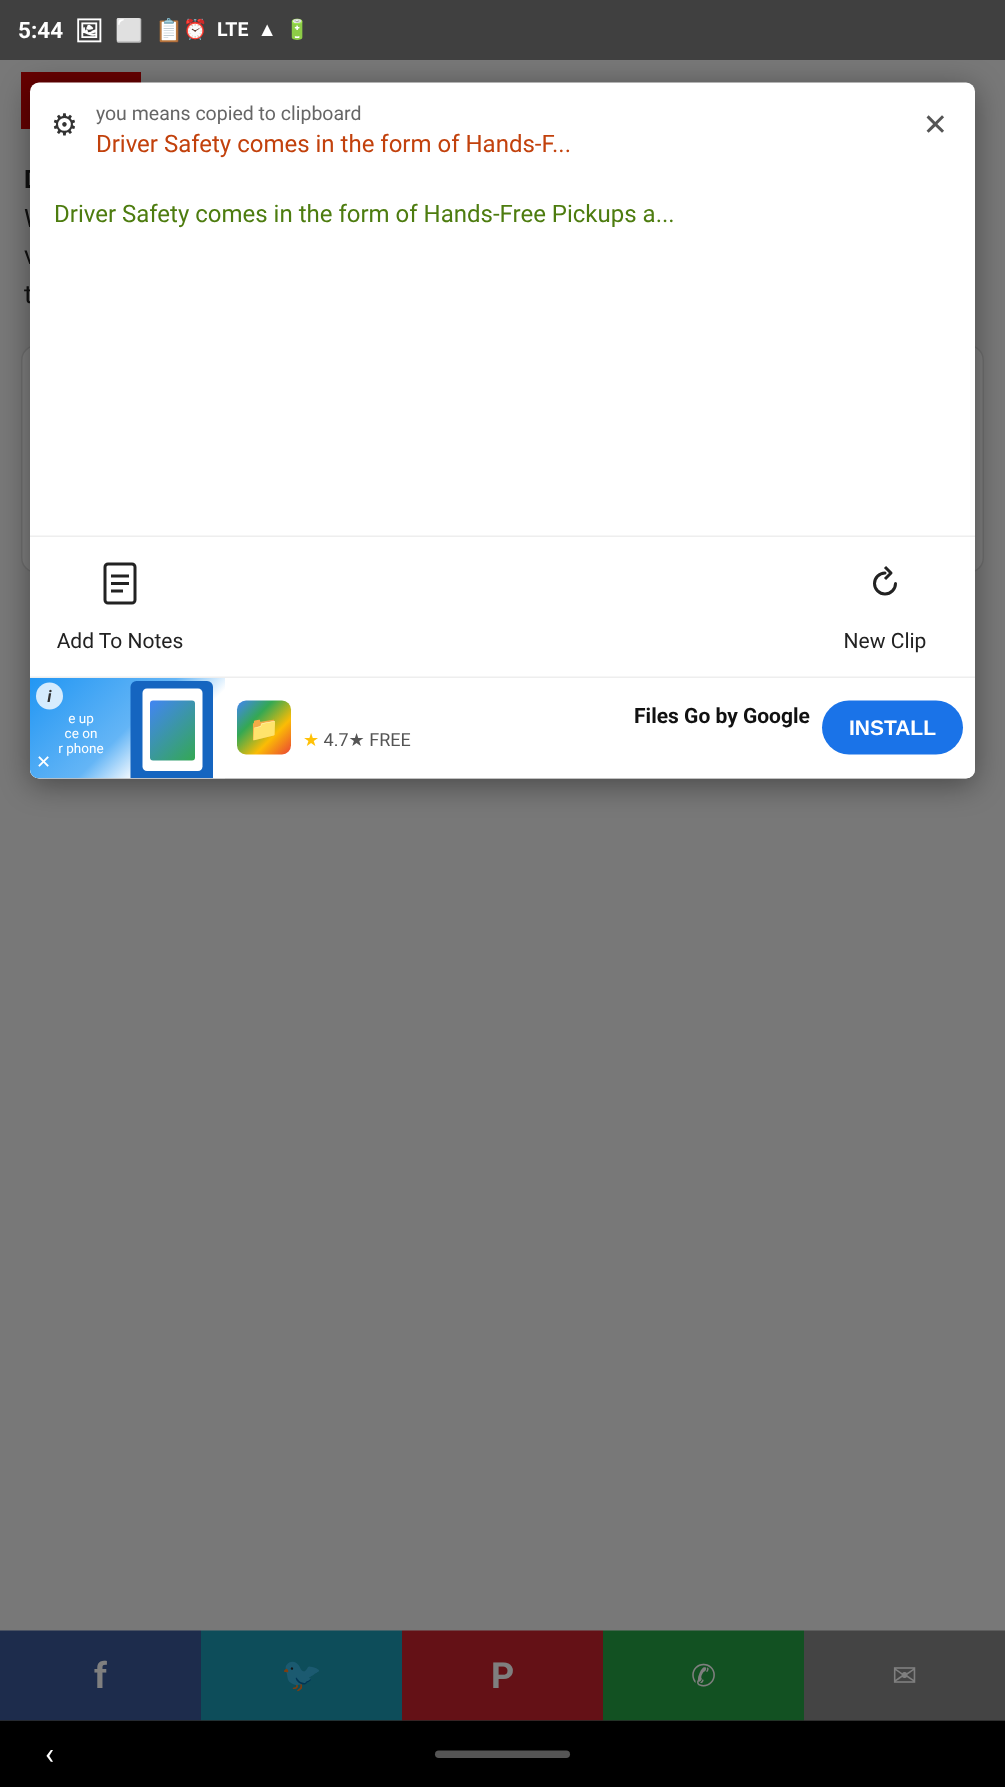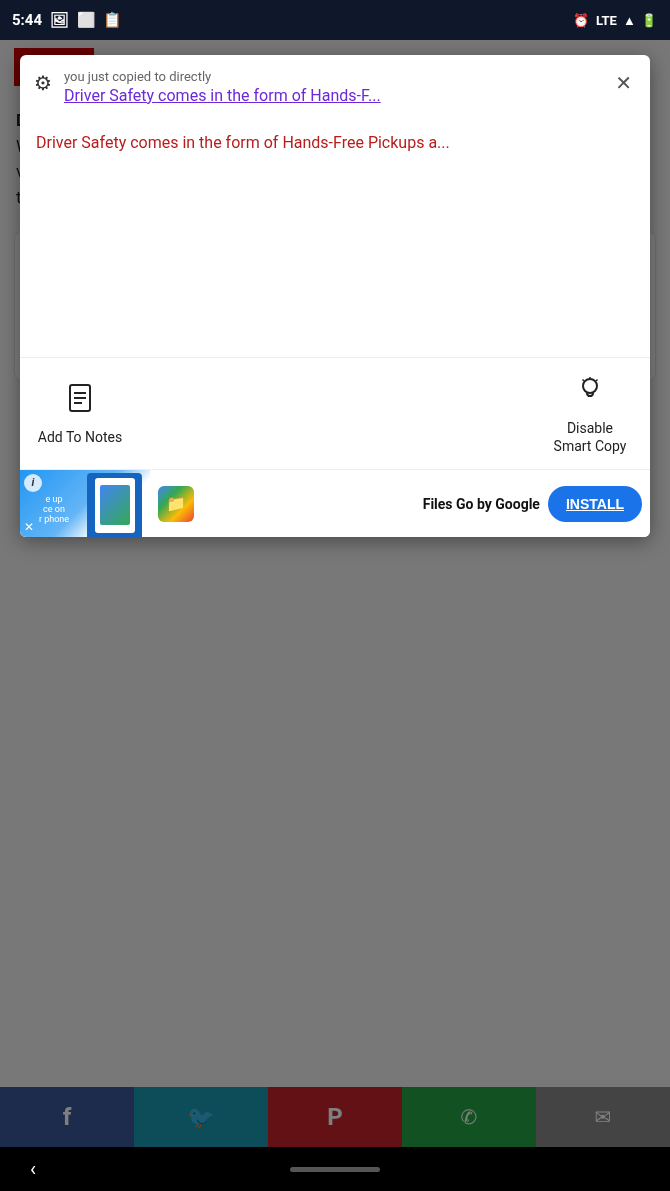--- a/index.html
+++ b/index.html
@@ -9,24 +9,23 @@
       background: #888;
       font-family: 'Roboto', Arial, sans-serif;
       position: relative;
       overflow: hidden;
     }
 
     
     .status-bar {
       width: 100%;
       height: 40px;
-      background: #0f172a;
-      display: flex;
-      align-items: center;
-      justify-content: space-between;
+      background: #404040;
+      display: flex;
+      align-items: center;
       padding: 0 12px;
       color: #fff;
       font-size: 15px;
       font-weight: bold;
       position: relative;
       z-index: 100;
     }
     .status-bar-left { display: flex; align-items: center; gap: 8px; }
     .status-bar-right { display: flex; align-items: center; gap: 6px; font-size: 13px; }
 
@@ -167,37 +166,36 @@
       margin-top: 2px;
     }
     .modal-header-text { flex: 1; }
     .modal-subtitle {
       font-size: 13px;
       color: #666;
       margin-bottom: 2px;
     }
     .modal-title {
       font-size: 16px;
-      color: #6d28d9;
+      color: #c2410c;
       font-weight: normal;
       line-height: 1.3;
-      text-decoration: underline;
     }
     .modal-close {
       font-size: 20px;
       color: #555;
       cursor: pointer;
       padding: 2px 4px;
     }
 
     
     .modal-body {
       padding: 14px 16px 10px 16px;
       font-size: 16px;
-      color: #b91c1c;
+      color: #4d7c0f;
       min-height: 240px;
       line-height: 1.5;
     }
 
     
     .modal-actions {
       display: flex;
       align-items: center;
       justify-content: space-between;
       padding: 16px 10px 14px 10px;
@@ -290,21 +288,20 @@
     .install-btn {
       background: #1a73e8;
       color: #fff;
       border: none;
       border-radius: 20px;
       padding: 10px 18px;
       font-size: 14px;
       font-weight: bold;
       cursor: pointer;
       white-space: nowrap;
-      text-decoration: underline;
     }
   </style>
 </head>
 <body>
 
 <div class="status-bar">
   <div class="status-bar-left">
     <span>5:44</span>
     <span>🖼</span>
     <span>⬜</span>
@@ -366,21 +363,21 @@
   <div class="nav-home-indicator"></div>
 </div>
 
 <div class="overlay"></div>
 
 <div class="modal">
 
   <div class="modal-header">
     <span class="modal-gear">⚙</span>
     <div class="modal-header-text">
-      <div class="modal-subtitle">you just copied to directly</div>
+      <div class="modal-subtitle">you means copied to clipboard</div>
       <div class="modal-title">Driver Safety comes in the form of Hands-F...</div>
     </div>
     <span class="modal-close">✕</span>
   </div>
 
   <div class="modal-body">
     <span>Driver Safety comes in the form of Hands-Free Pickups a...</span>
   </div>
 
   <div class="modal-actions">
@@ -389,35 +386,30 @@
         <svg width="30" height="30" viewBox="0 0 30 30" fill="none" xmlns="http://www.w3.org/2000/svg">
           <rect x="5" y="2" width="20" height="26" rx="2" stroke="#222" stroke-width="2" fill="none"></rect>
           <line x1="9" y1="10" x2="21" y2="10" stroke="#222" stroke-width="2"></line>
           <line x1="9" y1="15" x2="21" y2="15" stroke="#222" stroke-width="2"></line>
           <line x1="9" y1="20" x2="17" y2="20" stroke="#222" stroke-width="2"></line>
         </svg>
       </div>
       <span class="modal-action-label">Add To Notes</span>
     </div>
 
+
     <div class="modal-action">
       <div class="modal-action-icon">
         <svg width="30" height="30" viewBox="0 0 30 30" fill="none" xmlns="http://www.w3.org/2000/svg">
-          <circle cx="15" cy="12" r="7" stroke="#222" stroke-width="2" fill="none"></circle>
-          <path d="M12 19 Q12 22 15 22 Q18 22 18 19" stroke="#222" stroke-width="2" fill="none"></path>
-          <line x1="13" y1="22" x2="17" y2="22" stroke="#222" stroke-width="2"></line>
-          <line x1="15" y1="5" x2="15" y2="3" stroke="#222" stroke-width="1.5"></line>
-          <line x1="9" y1="7" x2="7.5" y2="5.5" stroke="#222" stroke-width="1.5"></line>
-          <line x1="21" y1="7" x2="22.5" y2="5.5" stroke="#222" stroke-width="1.5"></line>
+          <path d="M22 15 A7 7 0 1 1 15 8" stroke="#222" stroke-width="2" fill="none" stroke-linecap="round"></path>
+          <polyline points="15,4 19,8 15,12" stroke="#222" stroke-width="2" fill="none" stroke-linejoin="round"></polyline>
         </svg>
       </div>
-      <span class="modal-action-label" style="white-space:pre-line;">Disable
-Smart Copy</span>
-    </div>
-
+      <span class="modal-action-label">New Clip</span>
+    </div>
   </div>
 
   <div class="ad-banner">
     <div class="ad-image-area">
       <div class="ad-info-icon">i</div>
       <div style="color:#fff; font-size:10px; text-align:center; padding: 4px; position:absolute; top: 20px; left: 4px; width: 60px;">
         <div style="font-size:9px;text-align:center;">e up<br>ce on<br>r phone</div>
       </div>
       <div style="position:absolute; right: 8px; bottom: 0; width: 55px; height: 65px; background: #1565C0; border-radius: 4px 4px 0 0; display:flex; align-items:center; justify-content:center;">
         <div style="width: 40px; height: 55px; background: #fff; border-radius: 3px; display:flex; align-items:center; justify-content:center;">
@@ -425,17 +417,20 @@
         </div>
       </div>
       <div class="ad-close-icon">✕</div>
     </div>
     <div class="ad-content">
       <div class="ad-logo-area">
         <div class="files-go-logo" style="font-size:16px;">📁</div>
       </div>
       <div class="ad-text-area">
         <div class="ad-app-name">Files Go by Google</div>
+        <div class="ad-rating">
+          <span class="ad-star">★ </span><span>4.7</span><span>★ FREE</span>
+        </div>
       </div>
       <button class="install-btn">INSTALL</button>
     </div>
   </div>
 </div>
 
 </body></html>

